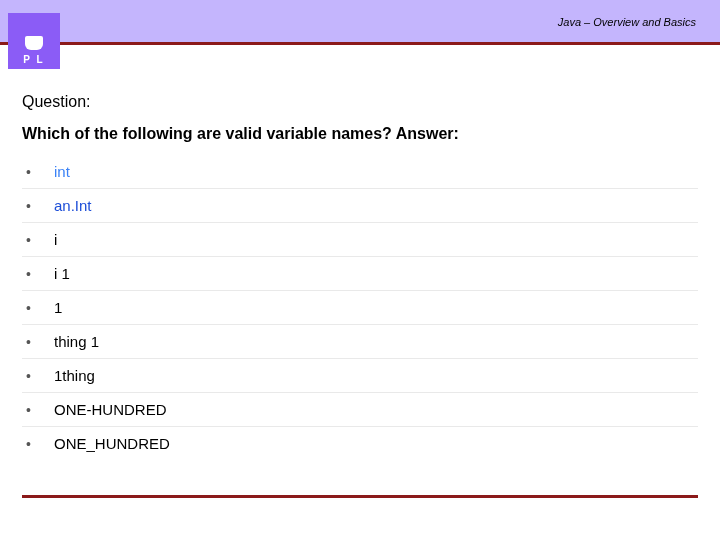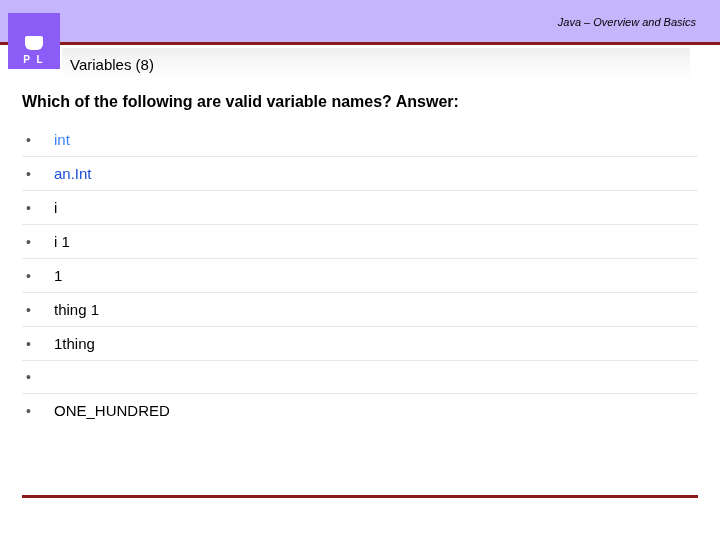--- a/index.html
+++ b/index.html
@@ -125,26 +125,24 @@
 </div>
 <div class="divider-top"></div>
 
 <div class="title-row">
   <div class="logo-block">
     <div class="logo-inner">
       <div class="logo-shield"></div>
       <span>P   L</span>
     </div>
   </div>
-  <div class="title-bg">
-    <span class="title-text">Variables (8)</span>
-  </div>
 </div>
 
 <div class="content">
+  <div class="question-label">Question:</div>
   <div class="question-text">Which of the following are valid variable names? Answer:</div>
   <ul class="item-list">
       <li>
         <span class="bullet">•</span>
         <span class="item-text green">int</span>
       </li>
       <li>
         <span class="bullet">•</span>
         <span class="item-text red">an.Int</span>
       </li>
@@ -163,20 +161,21 @@
       <li>
         <span class="bullet">•</span>
         <span class="item-text ">thing 1</span>
       </li>
       <li>
         <span class="bullet">•</span>
         <span class="item-text ">1thing</span>
       </li>
       <li>
         <span class="bullet">•</span>
+        <span class="item-text ">ONE-HUNDRED</span>
       </li>
       <li>
         <span class="bullet">•</span>
         <span class="item-text ">ONE_HUNDRED</span>
       </li>
     </ul>
 </div>
 
 <div class="footer-line"></div>
 

